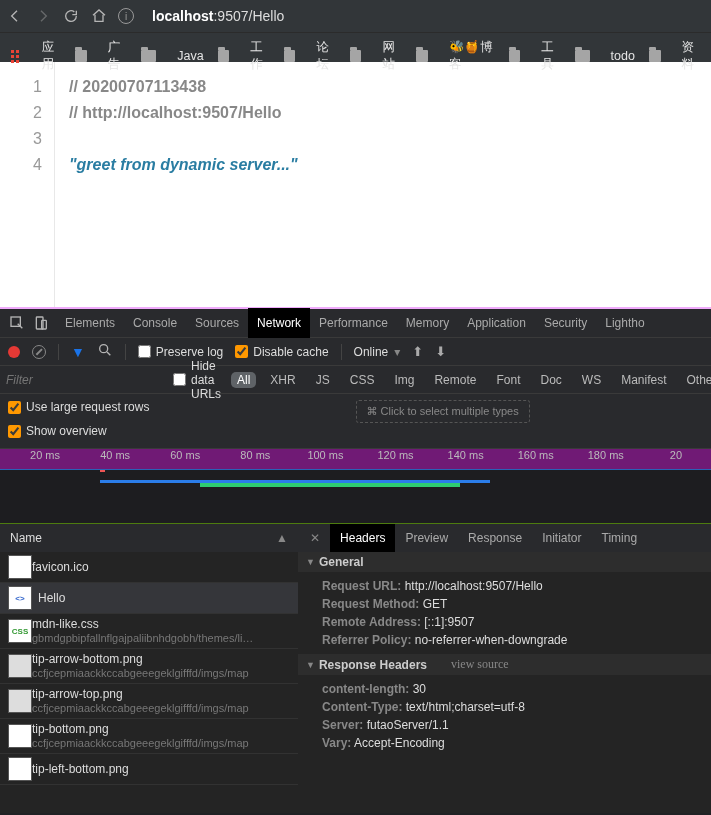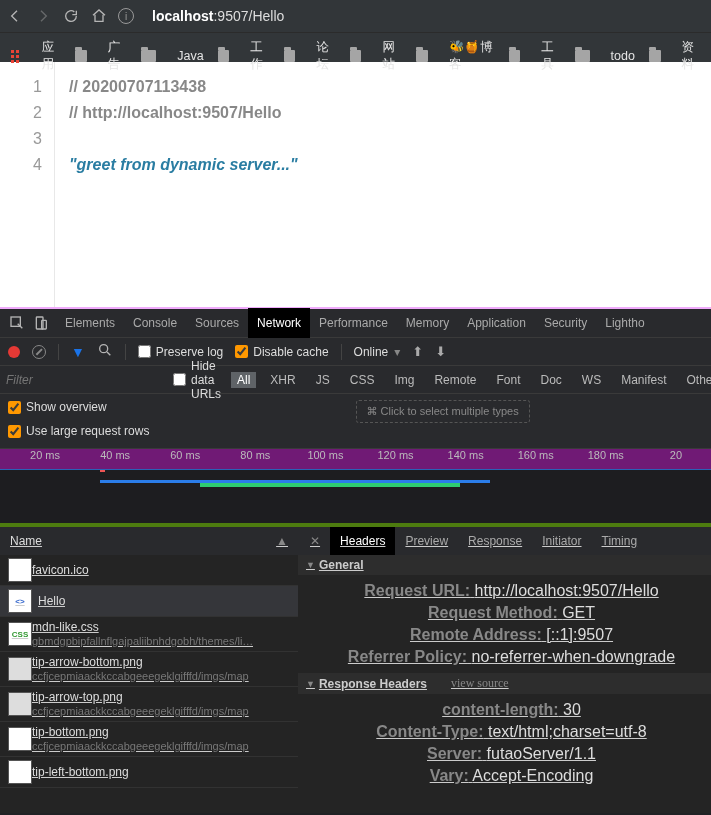--- a/index.html
+++ b/index.html
@@ -37,55 +37,55 @@
 .no { width:14px; height:14px; border:1.5px solid #888; border-radius:50%; position:relative;}
 .no:after{content:'';position:absolute;left:2px;top:5px;width:8px;height:1.5px;background:#888;transform:rotate(-45deg);}
 .funnel { color:#1a73e8; font-size:14px;}
 .sm-ic { color:#aaa; font-size:13px;}
 .chk { display:flex; align-items:center; gap:5px; color:#ddd;}
 .chk input { accent-color:#ff9800; width:13px; height:13px;}
 .sel { display:flex; align-items:center; gap:6px; color:#ddd;}
 
 .fbar2 { height:28px; background:#292a2d; display:flex; align-items:center; padding:0 6px; gap:10px; border-top:1px solid #3a3a3a;}
 .filter-inp { background:transparent; border:none; color:#888; font-size:12px; width:160px; outline:none; font-style:italic;}
-.pillbtn { padding:1px 6px; border-radius:0; color:#bbb;}
+.pillbtn { padding:1px 6px; border-radius:5px; color:#bbb;}
 .pillbtn.on { background:#5f6367; color:#fff;}
 
 .opts { background:#292a2d; display:flex; padding:6px 8px 10px; border-top:1px solid #3a3a3a;}
 .opts .col { flex:1; display:flex; flex-direction:column; gap:10px;}
 .mtype { border:1px dashed #555; padding:4px 10px; color:#888; font-size:11px; border-radius:3px;}
 
 .timeline { height:75px; background:#1d1d20; border-top:1px solid #3a3a3a; position:relative; overflow:hidden;}
 .timeruler { height:20px; display:flex; background:#701a75; position:relative; padding-left:10px;}
 .timeruler span { width:72px; font-size:11px; color:#bbb; text-align:center;}
 .tl-body { position:relative; height:52px; border-top:1px solid #2a61b7;}
 .tl-x { position:absolute; left:0; right:0; height:3px; }
 .tl-blue { top:10px; background:linear-gradient(90deg,transparent 0 100px,#2b7de9 100px 490px,transparent 490px);}
 .tl-green { top:13px; height:4px; background:linear-gradient(90deg,transparent 0 200px,#2ecc71 200px 460px,transparent 460px);}
 .tl-red { top:0; height:2px; background:linear-gradient(90deg,transparent 0 100px,#e55 100px 105px,transparent 105px);}
 
-.split { display:flex; height:290px; border-top:4px solid #4d7c0f;text-decoration:underline;}
+.split { display:flex; height:290px; border-top:1px solid #4d7c0f;}
 .left { width:298px; background:#242424; display:flex; flex-direction:column;}
 .lh { height:28px; display:flex; align-items:center; justify-content:space-between; padding:0 10px; background:#292a2d; color:#ddd;}
 .rows { overflow:hidden;}
 .row { display:flex; align-items:center; padding:3px 8px; border-bottom:1px solid #323232;}
 .row .thumb { width:24px; height:24px; background:#fff; border:1px solid #555; font-size:8px; display:flex; align-items:center; justify-content:center; color:#36c; font-weight:bold;}
 .row .thumb.grey{ background:#ddd; color:#444;}
 .row .thumb.css{ color:#393;}
 .row .txts { display:flex; flex-direction:column; line-height:14px; overflow:hidden;}
 .row .fn { color:#ddd; font-size:12px;}
 .row .sub { color:#777; font-size:11px; white-space:nowrap; overflow:hidden; text-overflow:ellipsis; max-width:250px;}
 .row.sel { background:#35363a;}
 
 .right { flex:1; background:#242424; display:flex; flex-direction:column;}
 .dtabs { height:28px; display:flex; align-items:center; background:#292a2d; gap:4px; padding-left:6px;}
 .dtabs .x { color:#888; padding:0 6px;}
 .dtabs .t { padding:0 10px; height:28px; display:flex; align-items:center; color:#aaa;}
 .dtabs .t.active { background:#000; color:#fff;}
-.sec { padding:5px 10px; font-family:Menlo,Consolas,monospace; font-size:16px;text-align:center;}
+.sec { padding:5px 10px; font-family:Menlo,Consolas,monospace; font-size:12px;}
 .sec-h { color:#ccc; background:#2d2d2d; padding:3px 8px; display:flex; align-items:center; gap:4px; font-family:-apple-system; font-weight:bold;}
 .sec-h .tri { font-size:9px; color:#888;}
 .kv { padding:2px 0 2px 14px; }
 .kv b { color:#888; font-weight:bold;}
 .kv span { color:#ddd; }
 .dot-g { display:inline-block; width:10px; height:10px; background:#2ecc71; border-radius:50%; margin-right:3px; vertical-align:middle;}
 .vs { color:#888; font-weight:normal; margin-left:20px; font-family:-apple-system;text-align:center;}
 svg { width:16px; height:16px; stroke:#b5b5b5; stroke-width:2; fill:none; }
 </style>
 </head>
@@ -244,25 +244,25 @@
       <span class="pillbtn">WS</span>
       <span class="pillbtn">Manifest</span>
       <span class="pillbtn">Other</span>
     </div>
 
 </div>
 <div class="opts">
  <div class="col">
   <label class="chk">
         <input type="checkbox" checked="" style="">
-        <span>Show overview</span>
+        <span>Use large request rows</span>
       </label>
   <label class="chk">
         <input type="checkbox" checked="" style="">
-        <span>Use large request rows</span>
+        <span>Show overview</span>
       </label>
  </div>
  <div class="col" style="align-items:flex-start">
   <span class="mtype">⌘ Click to select multiple types</span>
  </div>
 </div>
 <div class="timeline">
  <div class="timeruler" id="ruler">
       <span>20 ms</span>
       <span>40 ms</span>

